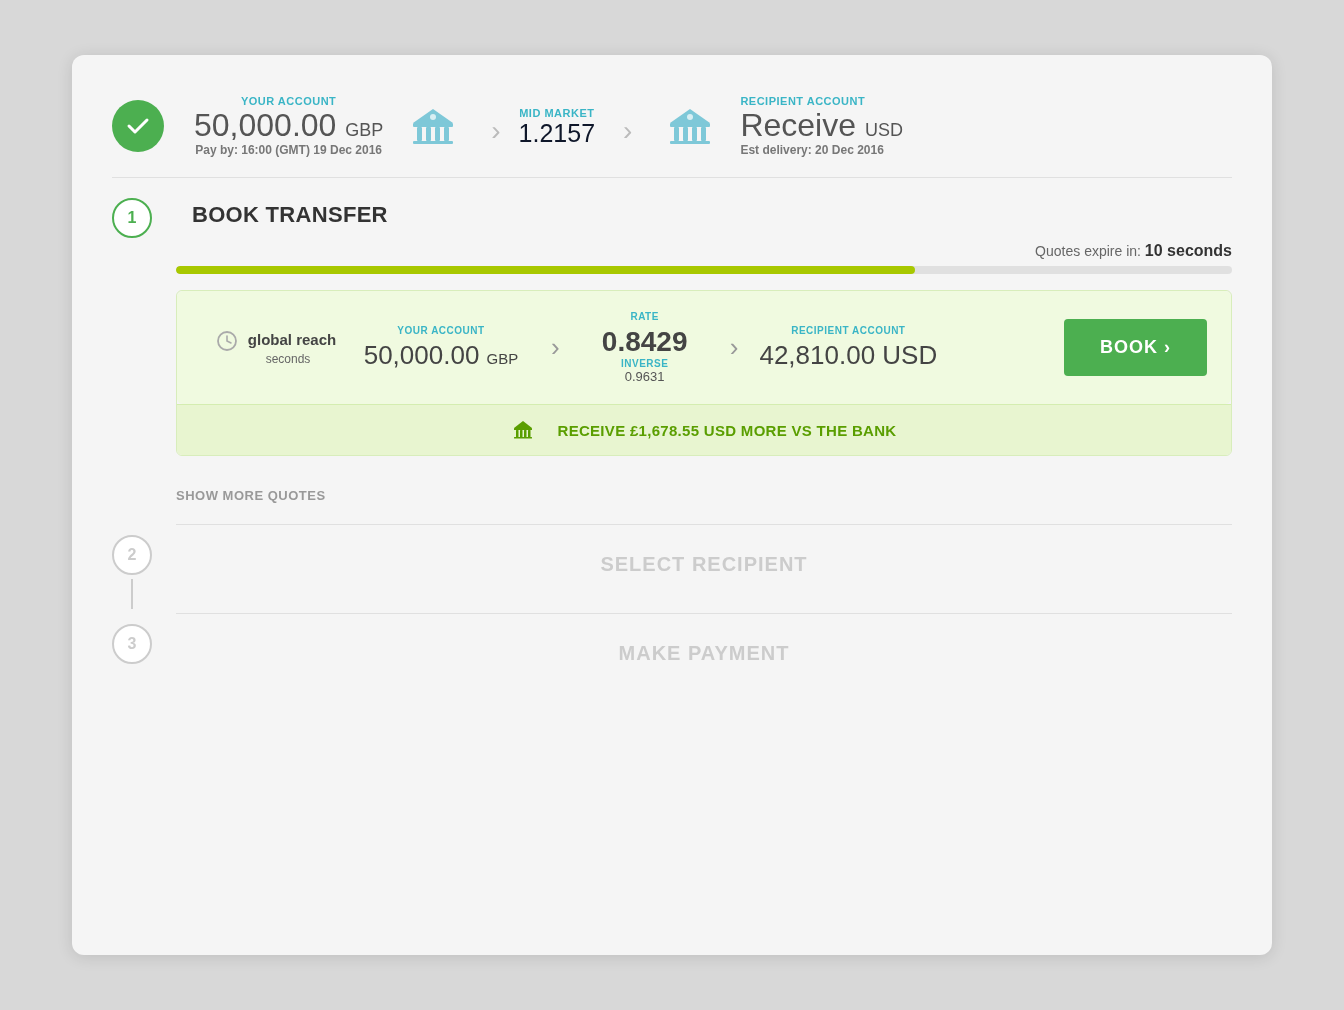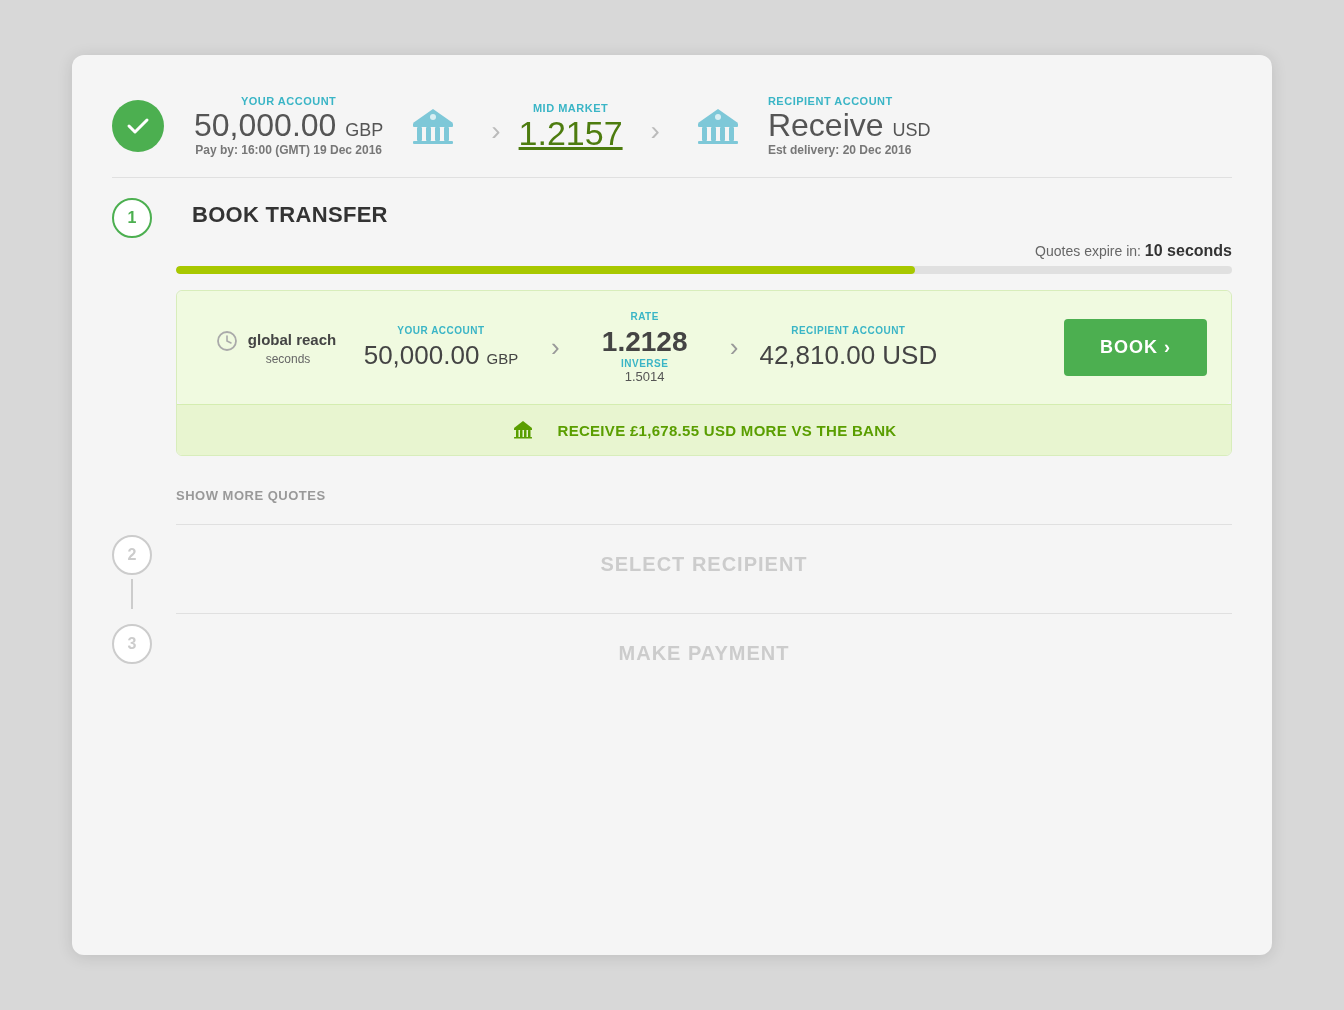--- a/index.html
+++ b/index.html
@@ -83,24 +83,23 @@
       margin: 0 14px;
       margin-top: 6px;
     }
 
     .mid-market-block {
       display: flex;
       flex-direction: column;
       align-items: center;
     }
     .mid-market-rate {
-      font-size: 34px;
+      font-size: 25px;
       font-weight: 300;
-      color: #4d7c0f;
-      text-decoration: underline;
+      color: #0f172a;
     }
 
     .recipient-block {
       display: flex;
       flex-direction: column;
       align-items: flex-start;
     }
     .recipient-receive {
       font-size: 32px;
       font-weight: 300;
@@ -485,23 +484,23 @@
               <span class="quote-section-label">YOUR ACCOUNT</span>
               <span class="quote-amount">
                 <span>50,000.00</span> <span class="qcurrency">GBP</span>
               </span>
             </div>
 
             <span class="quote-arrow">›</span>
 
             <div class="quote-rate-block">
               <span class="quote-section-label">RATE</span>
-              <span class="rate-value">1.2128</span>
+              <span class="rate-value">0.8429</span>
               <span class="inverse-label">INVERSE</span>
-              <span class="inverse-value">1.5014</span>
+              <span class="inverse-value">0.9631</span>
             </div>
 
             <span class="quote-arrow">›</span>
 
             <div class="quote-recipient-account">
               <span class="quote-section-label">RECIPIENT ACCOUNT</span>
               <span class="quote-recv-amount">
                 <span>42,810.00</span> <span class="qcurrency">USD</span>
               </span>
             </div>

